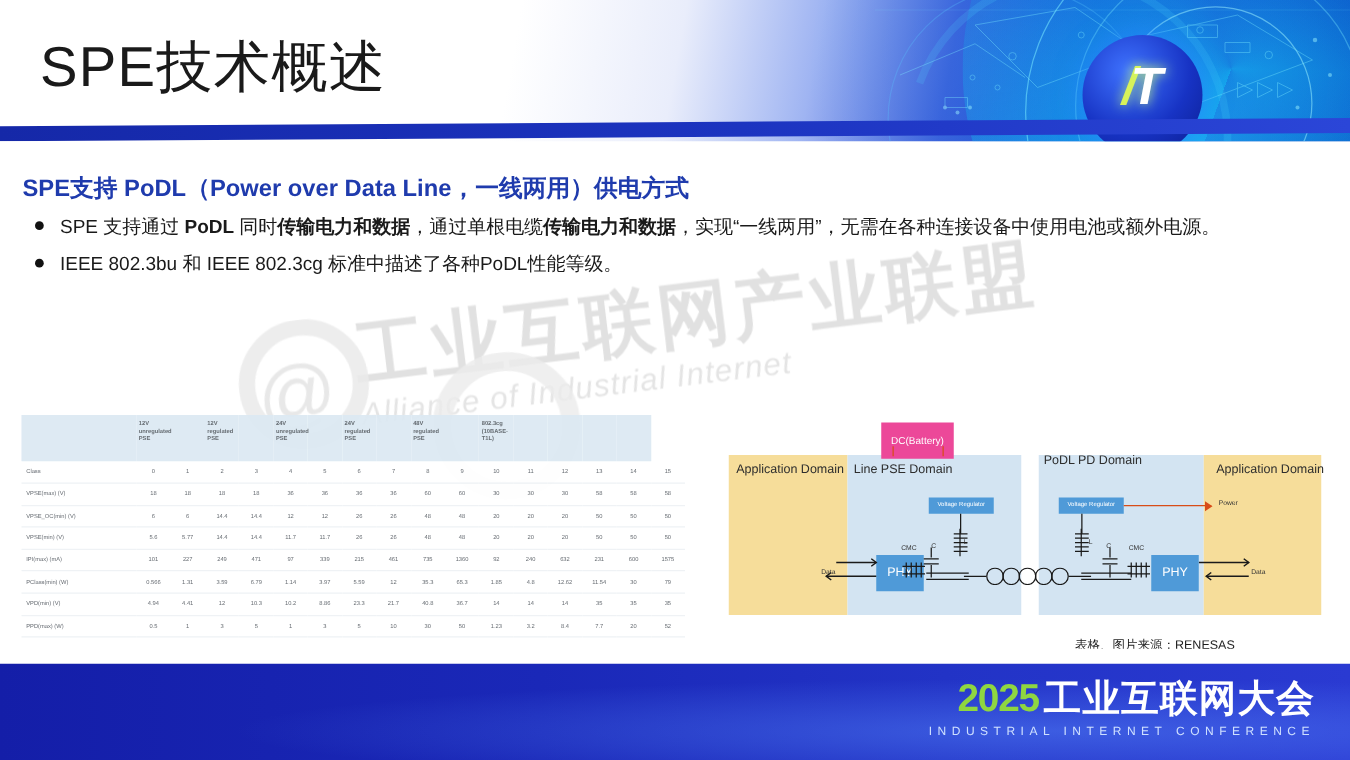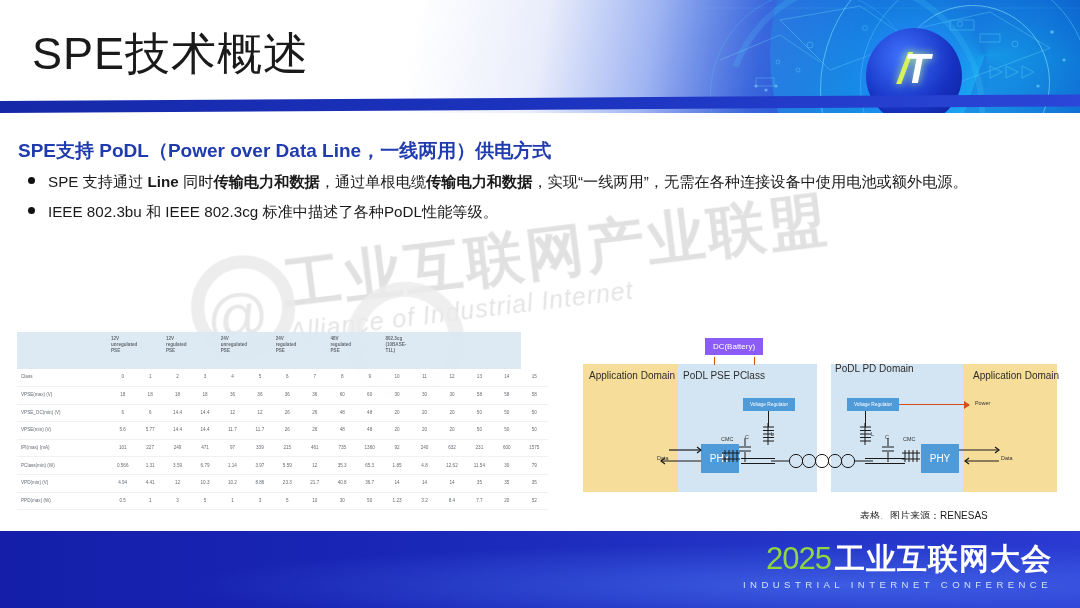--- a/index.html
+++ b/index.html
@@ -160,22 +160,22 @@
     background: #d3e4f2;
   }
   .dg-appR {
     position: absolute; left: 388px; top: 28px; width: 94px; height: 128px;
     background: #f6dd9a;
   }
   .dg-lbl {
     position: absolute; font-size: 10px; color: #2d2d2d;
   }
   .dg-dcbox {
-    position: absolute; left: 130px; top: 2px; width: 58px; height: 17px;
-    background: #8b5cf6; color: #ffffff; font-size: 8px;
+    position: absolute; left: 130px; top: 2px; width: 58px; height: 29px;
+    background: #ec4899; color: #ffffff; font-size: 8px;
     display: flex; align-items: center; justify-content: center;
   }
   .dg-vr {
     position: absolute; width: 52px; height: 13px;
     background: #4f9ad8; color: #ffffff; font-size: 4.8px;
     display: flex; align-items: center; justify-content: center;
   }
   .dg-phy {
     position: absolute; width: 38px; height: 29px;
     background: #4f9ad8; color: #ffffff; font-size: 10px;
@@ -201,21 +201,21 @@
   .footer::after {
     content: ""; position: absolute; left: 0; top: 0; width: 1080px; height: 77px;
     background: radial-gradient(ellipse at 78% 70%, rgba(90,140,255,0.45) 0%, rgba(90,140,255,0) 55%);
   }
   .footer-logo {
     position: absolute; right: 28px; top: 12px; text-align: center;
     z-index: 2;
   }
   .fl-top { display: flex; align-items: baseline; justify-content: flex-end; }
   .fl-year {
-    font-size: 31px; font-weight: normal; color: #8fd640;
+    font-size: 31px; font-weight: bold; color: #8fd640;
     letter-spacing: -1px; line-height: 1;
   }
   .fl-cn {
     font-size: 30px; font-weight: bold; color: #ffffff;
     letter-spacing: 1px; line-height: 1; margin-left: 4px;
   }
   .fl-en {
     font-size: 9.6px; color: #cfe0ff; letter-spacing: 4.4px;
     margin-top: 5px; text-align: center;
   }
@@ -274,21 +274,21 @@
     <div class="hdr-logoT"><span class="lime">/</span><span>T</span></div>
     <div class="title">SPE技术概述</div>
     <div class="hdr-bar"></div>
   </div>
 
   <div class="subhead">SPE支持 PoDL（Power over Data Line，一线两用）供电方式</div>
 
   <div class="bullets">
     <div class="bullet">
       <span class="dot"></span>
-      <span>SPE 支持通过 <b>Line</b> 同时<b>传输电力和数据</b>，通过单根电缆<b>传输电力和数据</b>，实现“一线两用”，无需在各种连接设备中使用电池或额外电源。</span>
+      <span>SPE 支持通过 <b>PoDL</b> 同时<b>传输电力和数据</b>，通过单根电缆<b>传输电力和数据</b>，实现“一线两用”，无需在各种连接设备中使用电池或额外电源。</span>
     </div>
     <div class="bullet">
       <span class="dot"></span>
       <span>IEEE 802.3bu 和 IEEE 802.3cg 标准中描述了各种PoDL性能等级。</span>
     </div>
   </div>
 
   <div class="watermark">
     <div class="wm-gear"></div>
     <div class="wm-gear2"></div>
@@ -479,21 +479,21 @@
   </div>
   <div class="thin-line"></div>
 
   <div class="diagram">
     <div class="dg-appL"></div>
     <div class="dg-pse"></div>
     <div class="dg-pd"></div>
     <div class="dg-appR"></div>
 
     <div class="dg-lbl" style="left:14px; top:34px;">Application Domain</div>
-    <div class="dg-lbl" style="left:108px; top:34px;">PoDL PSE PClass</div>
+    <div class="dg-lbl" style="left:108px; top:34px;">Line PSE Domain</div>
     <div class="dg-lbl" style="left:260px; top:27px;">PoDL PD Domain</div>
     <div class="dg-lbl" style="left:398px; top:34px;">Application Domain</div>
 
     <div class="dg-dcbox">DC(Battery)</div>
     <div class="dg-redwire" style="left:139px; top:21px; width:1.4px; height:8px;"></div>
     <div class="dg-redwire" style="left:179px; top:21px; width:1.4px; height:8px;"></div>
 
     <div class="dg-vr" style="left:168px; top:62px;">Voltage Regulator</div>
     <div class="dg-phy" style="left:126px; top:108px;">PHY</div>
     <div class="dg-wire" style="left:193px; top:75px; width:1px; height:16px;"></div>

